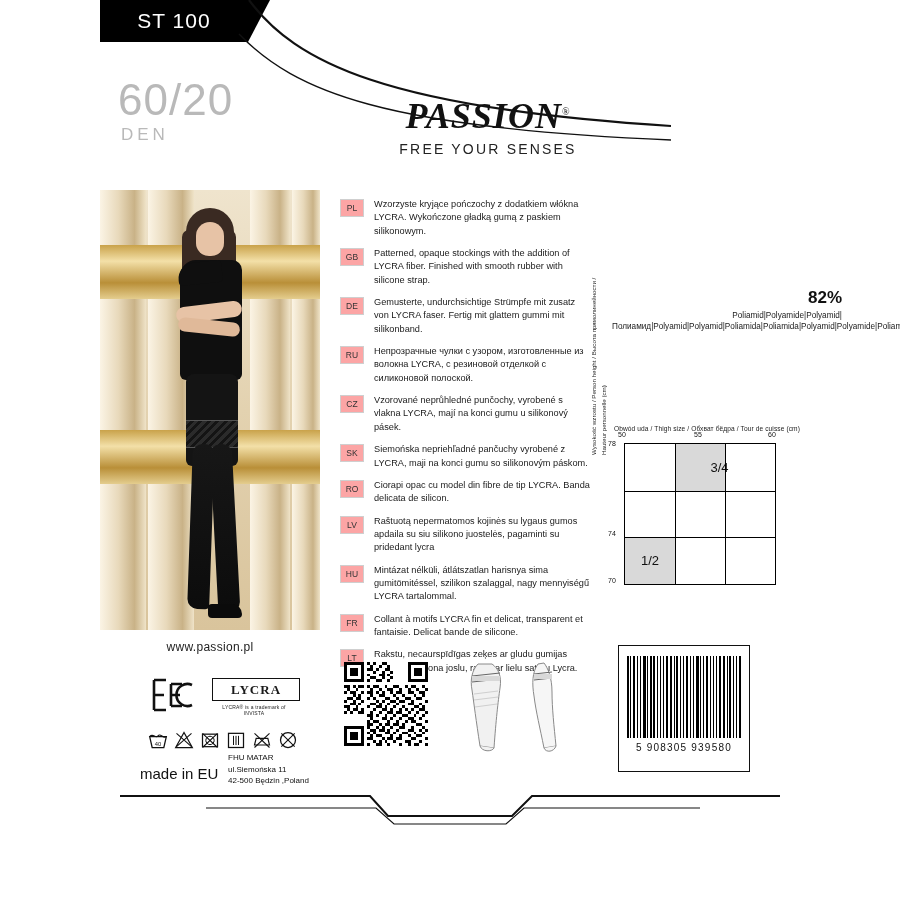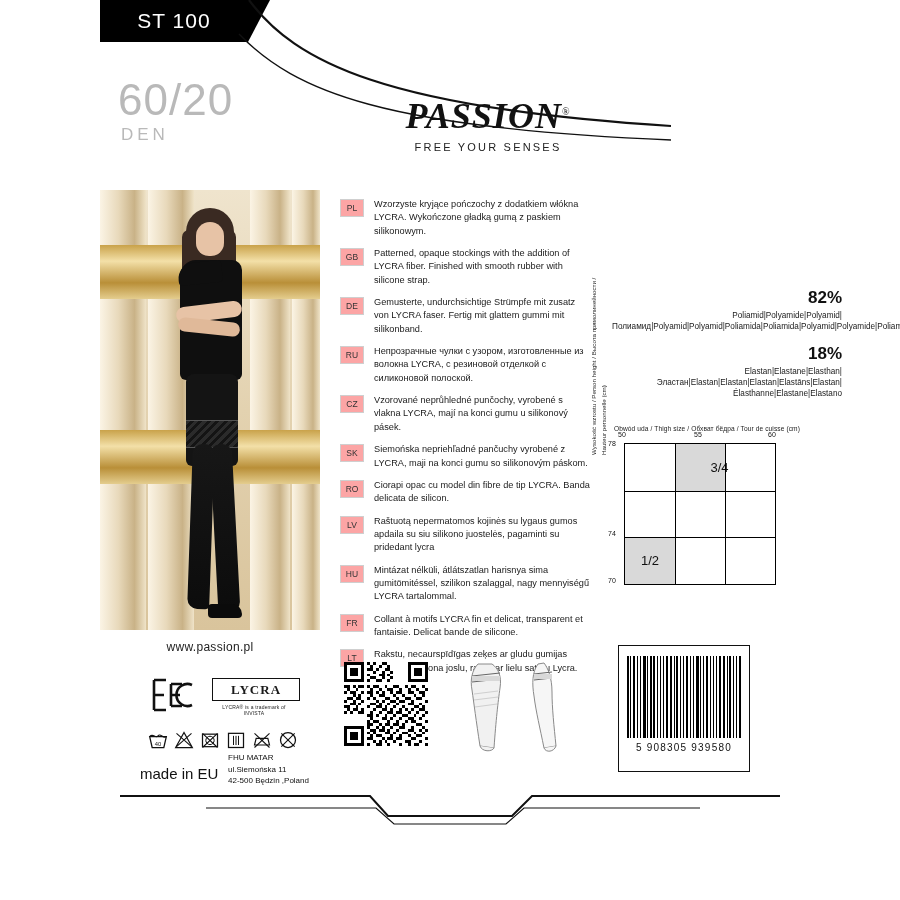--- a/index.html
+++ b/index.html
@@ -91,21 +91,21 @@
     position: relative;
     display: inline-block;
   }
   .brand-reg {
     font-size: 10px;
     vertical-align: super;
     font-style: normal;
     font-weight: normal;
   }
   .brand-tag {
-    font-size: 11px;
+    font-size: 14px;
     letter-spacing: 2.2px;
     color: #222;
     margin-top: 4px;
   }
 
   
   .photo {
     position: absolute;
     left: 100px;
     top: 190px;
@@ -562,24 +562,20 @@
     </div>
     <div class="lang-row">
       <div class="lang-code">LT</div>
       <div class="lang-text">Rakstu, necaurspīdīgas zeķes ar gludu gumijas apdari ar silikona joslu, ražoti ar lielu saturu Lycra.</div>
     </div>
   </div>
 
   <div class="comp">
     <div class="comp-pct">82%</div>
     <div class="comp-names">Poliamid|Polyamide|Polyamid|Полиамид|Polyamid|Polyamid|Poliamida|Poliamida|Polyamid|Polyamide|Poliammide|Poliamidas</div>
-    <div class="comp2">
-      <div class="comp-pct">18%</div>
-      <div class="comp-names">Elastan|Elastane|Elasthan|Эластан|Elastan|Elastan|Elastan|Elastāns|Elastan|Élasthanne|Elastane|Elastano</div>
-    </div>
   </div>
 
   <div class="sizebox">
     <div class="size-title">Obwód uda / Thigh size / Обхват бёдра / Tour de cuisse (cm)</div>
     <div class="size-ylabel">Wysokość wzrostu / Person height / Высота прямолинейности /</div>
     <div class="size-ylabel2">Hauteur personnelle (cm)</div>
 
     <div class="xtick" style="left:26px;">50</div>
     <div class="xtick" style="left:102px;">55</div>
     <div class="xtick" style="left:176px;">60</div>

